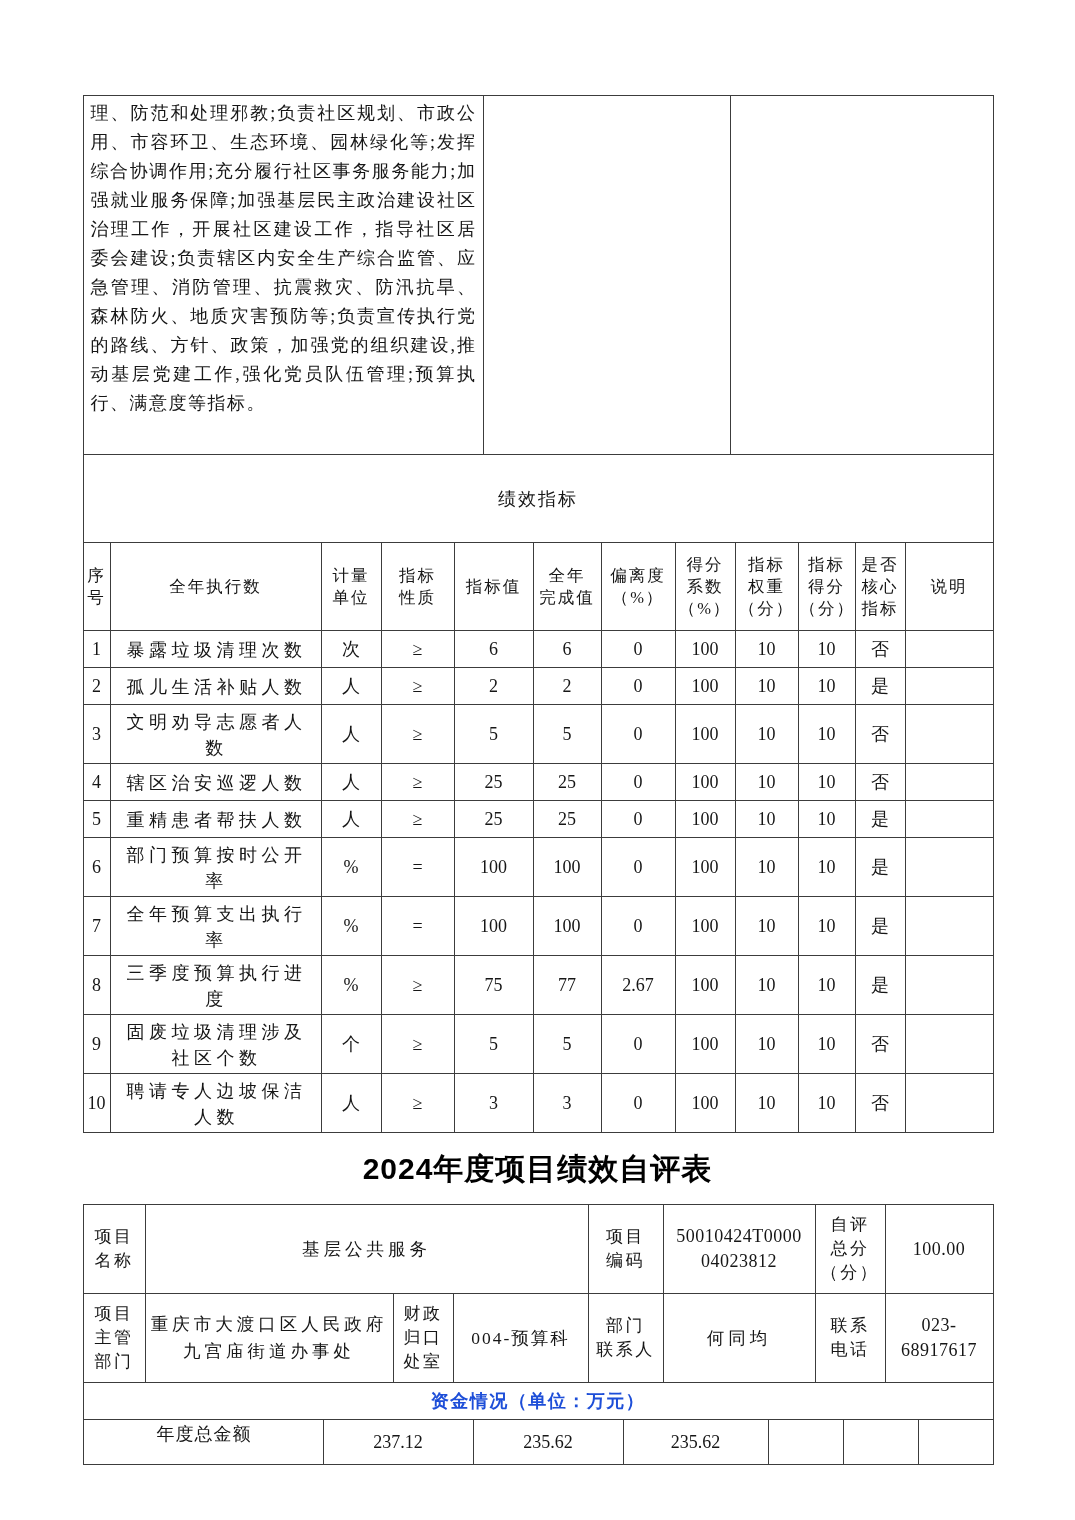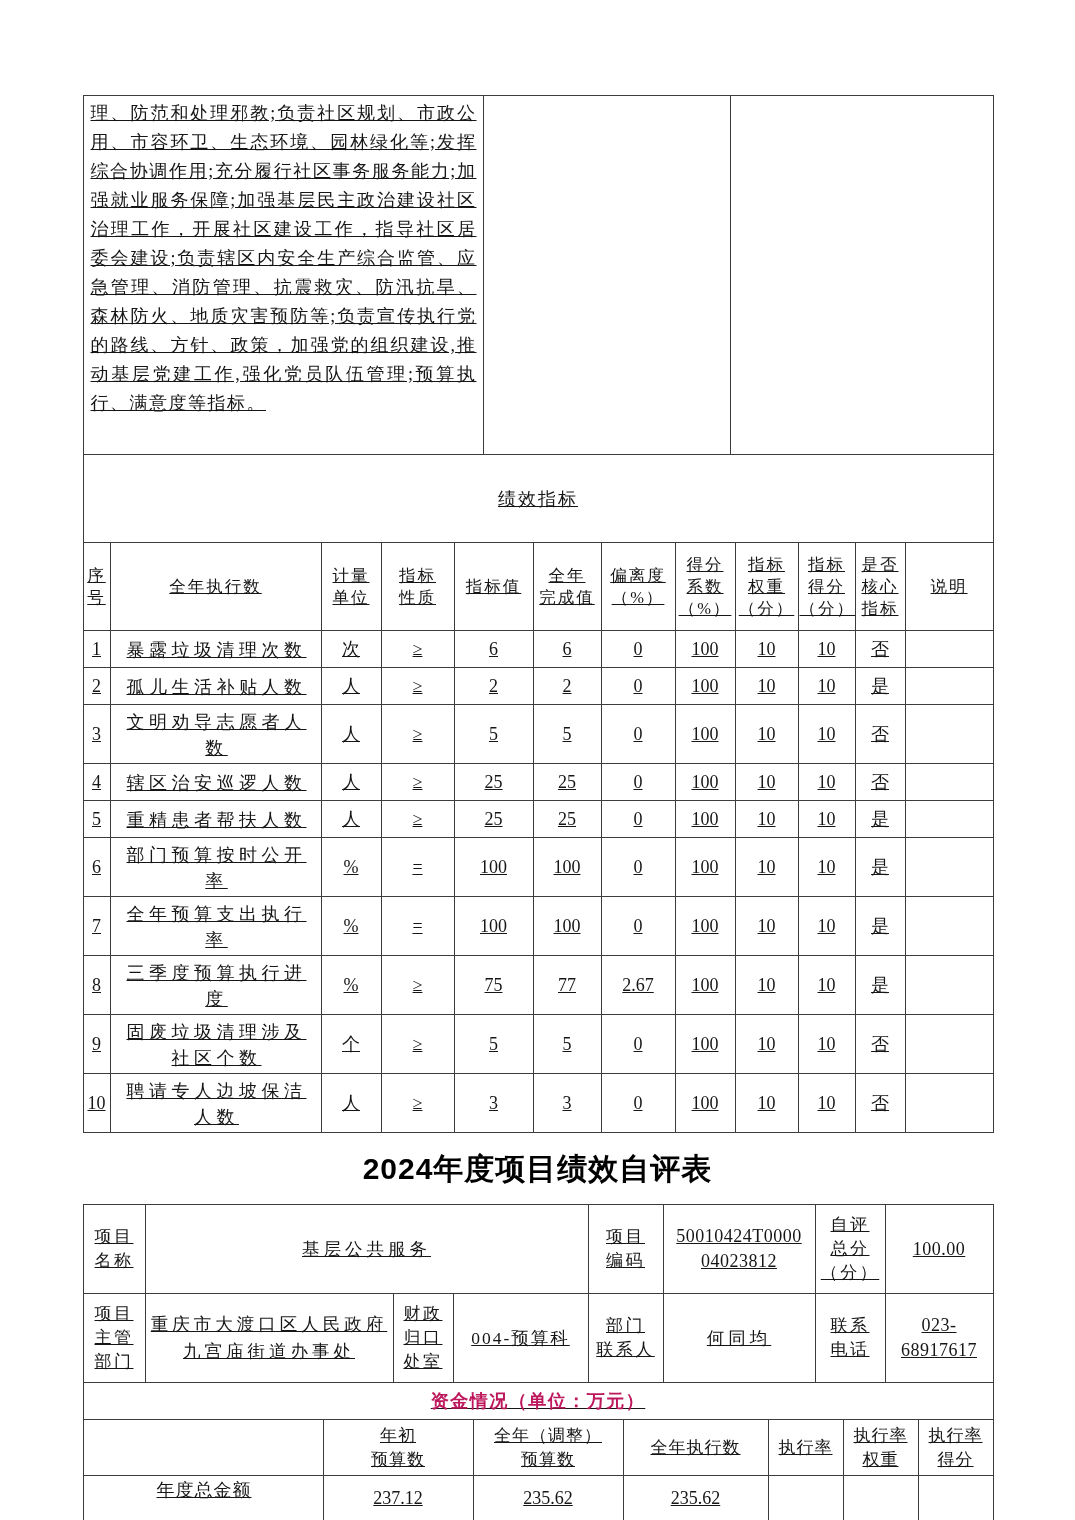--- a/index.html
+++ b/index.html
@@ -3,21 +3,21 @@
 <meta charset="utf-8">
 <style>
   html,body { margin:0; padding:0; background:#ffffff; }
   body {
     width:1075px; height:1520px; position:relative; overflow:hidden;
     font-family:"Liberation Serif","DejaVu Serif",serif;
     color:#161616;
   }
   .sheet { width:910px; margin:0 auto; padding-top:95px; }
 
-  table { border-collapse:collapse; table-layout:fixed; width:910px; background:#fff;text-decoration:underline; }
+  table { border-collapse:collapse; table-layout:fixed; width:910px; background:#fff; }
   td, th { border:1px solid #3c3c3c; vertical-align:middle; font-weight:normal; padding:2px 4px; overflow:hidden; }
   .stack { margin-top:-1px; }
 
   
   #cont-table td { vertical-align:top; }
   #cont-table .duties {
     height:352px; font-size:18px; line-height:29px; letter-spacing:1.5px;
     text-align:justify; padding:3px 6px 3px 7px;
   }
 
@@ -45,21 +45,21 @@
   #info-table tr { height:89px;padding-left:20px; }
   #info-table td { text-align:center; }
   .lbl { white-space:pre-line; font-size:17px; line-height:24px; letter-spacing:2.5px; }
   .val { font-size:17.5px; letter-spacing:4px; line-height:27px; white-space:pre-line; }
   .valnum { font-size:18px; letter-spacing:0.5px; white-space:pre-line; line-height:25px; }
 
   
   .funds-caption {
     font-family:"Liberation Sans","DejaVu Sans",sans-serif;
     font-weight:700; font-size:19px; letter-spacing:1.5px;
-    text-align:center; height:32px; vertical-align:middle; color:#be185d;
+    text-align:center; height:32px; vertical-align:middle; color:#1d4ed8;
   }
   #funds-table th {
     white-space:pre-line; text-align:center; font-size:17px; line-height:24px; letter-spacing:1px; padding:2px 2px;
   }
   #funds-table thead tr.hdr { height:56px; }
   #funds-table tbody tr { height:44px; }
   #funds-table td { text-align:center; font-size:18px; }
 </style>
 </head>
 <body>
@@ -327,33 +327,20 @@
         <col style="width:150px">
         <col style="width:145px">
       <col style="width:75px">
         <col style="width:75px">
         <col style="width:75px">
     </colgroup>
     <thead>
       <tr>
         <td class="funds-caption" colspan="7">资金情况（单位：万元）</td>
       </tr>
-      <tr class="hdr">
-          <th></th>
-          <th>年初
-预算数</th>
-          <th>全年（调整）
-预算数</th>
-          <th>全年执行数</th>
-          <th>执行率</th>
-          <th>执行率
-权重</th>
-          <th>执行率
-得分</th>
-        </tr>
     </thead>
     <tbody>
         <tr>
           <td class="cell-left-plain">年度总金额</td>
           <td>237.12</td>
           <td>235.62</td>
           <td>235.62</td>
           <td></td>
           <td></td>
           <td></td>

